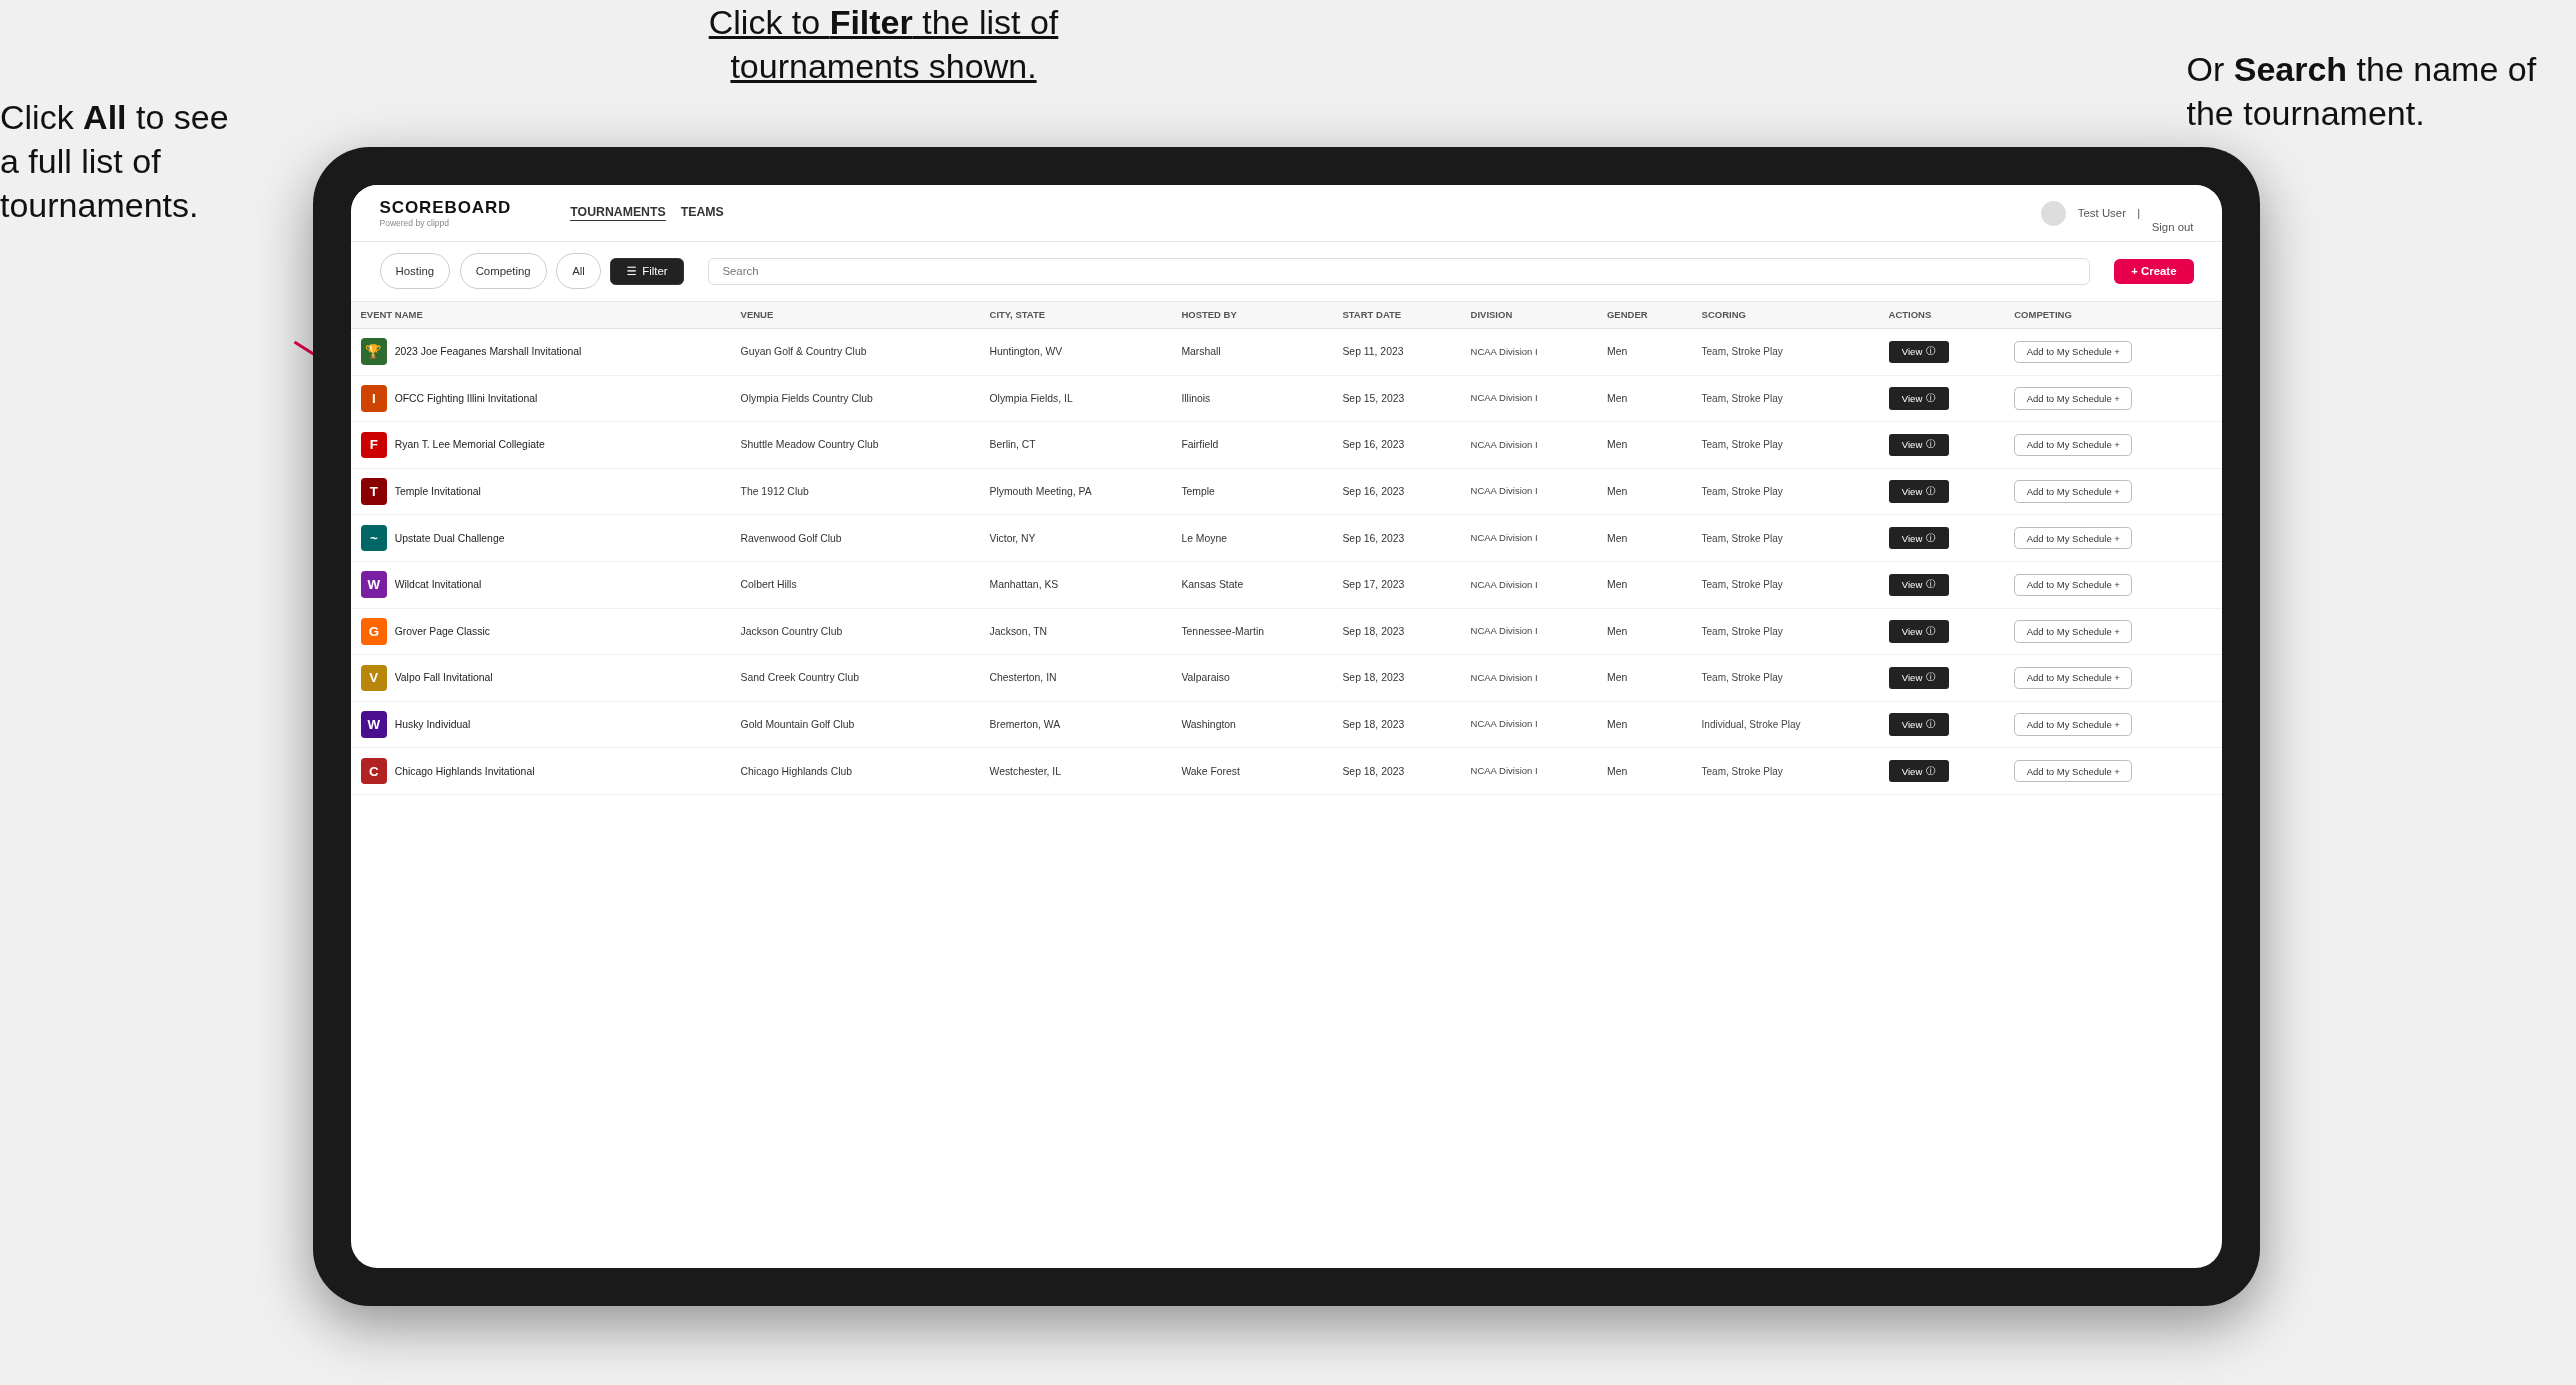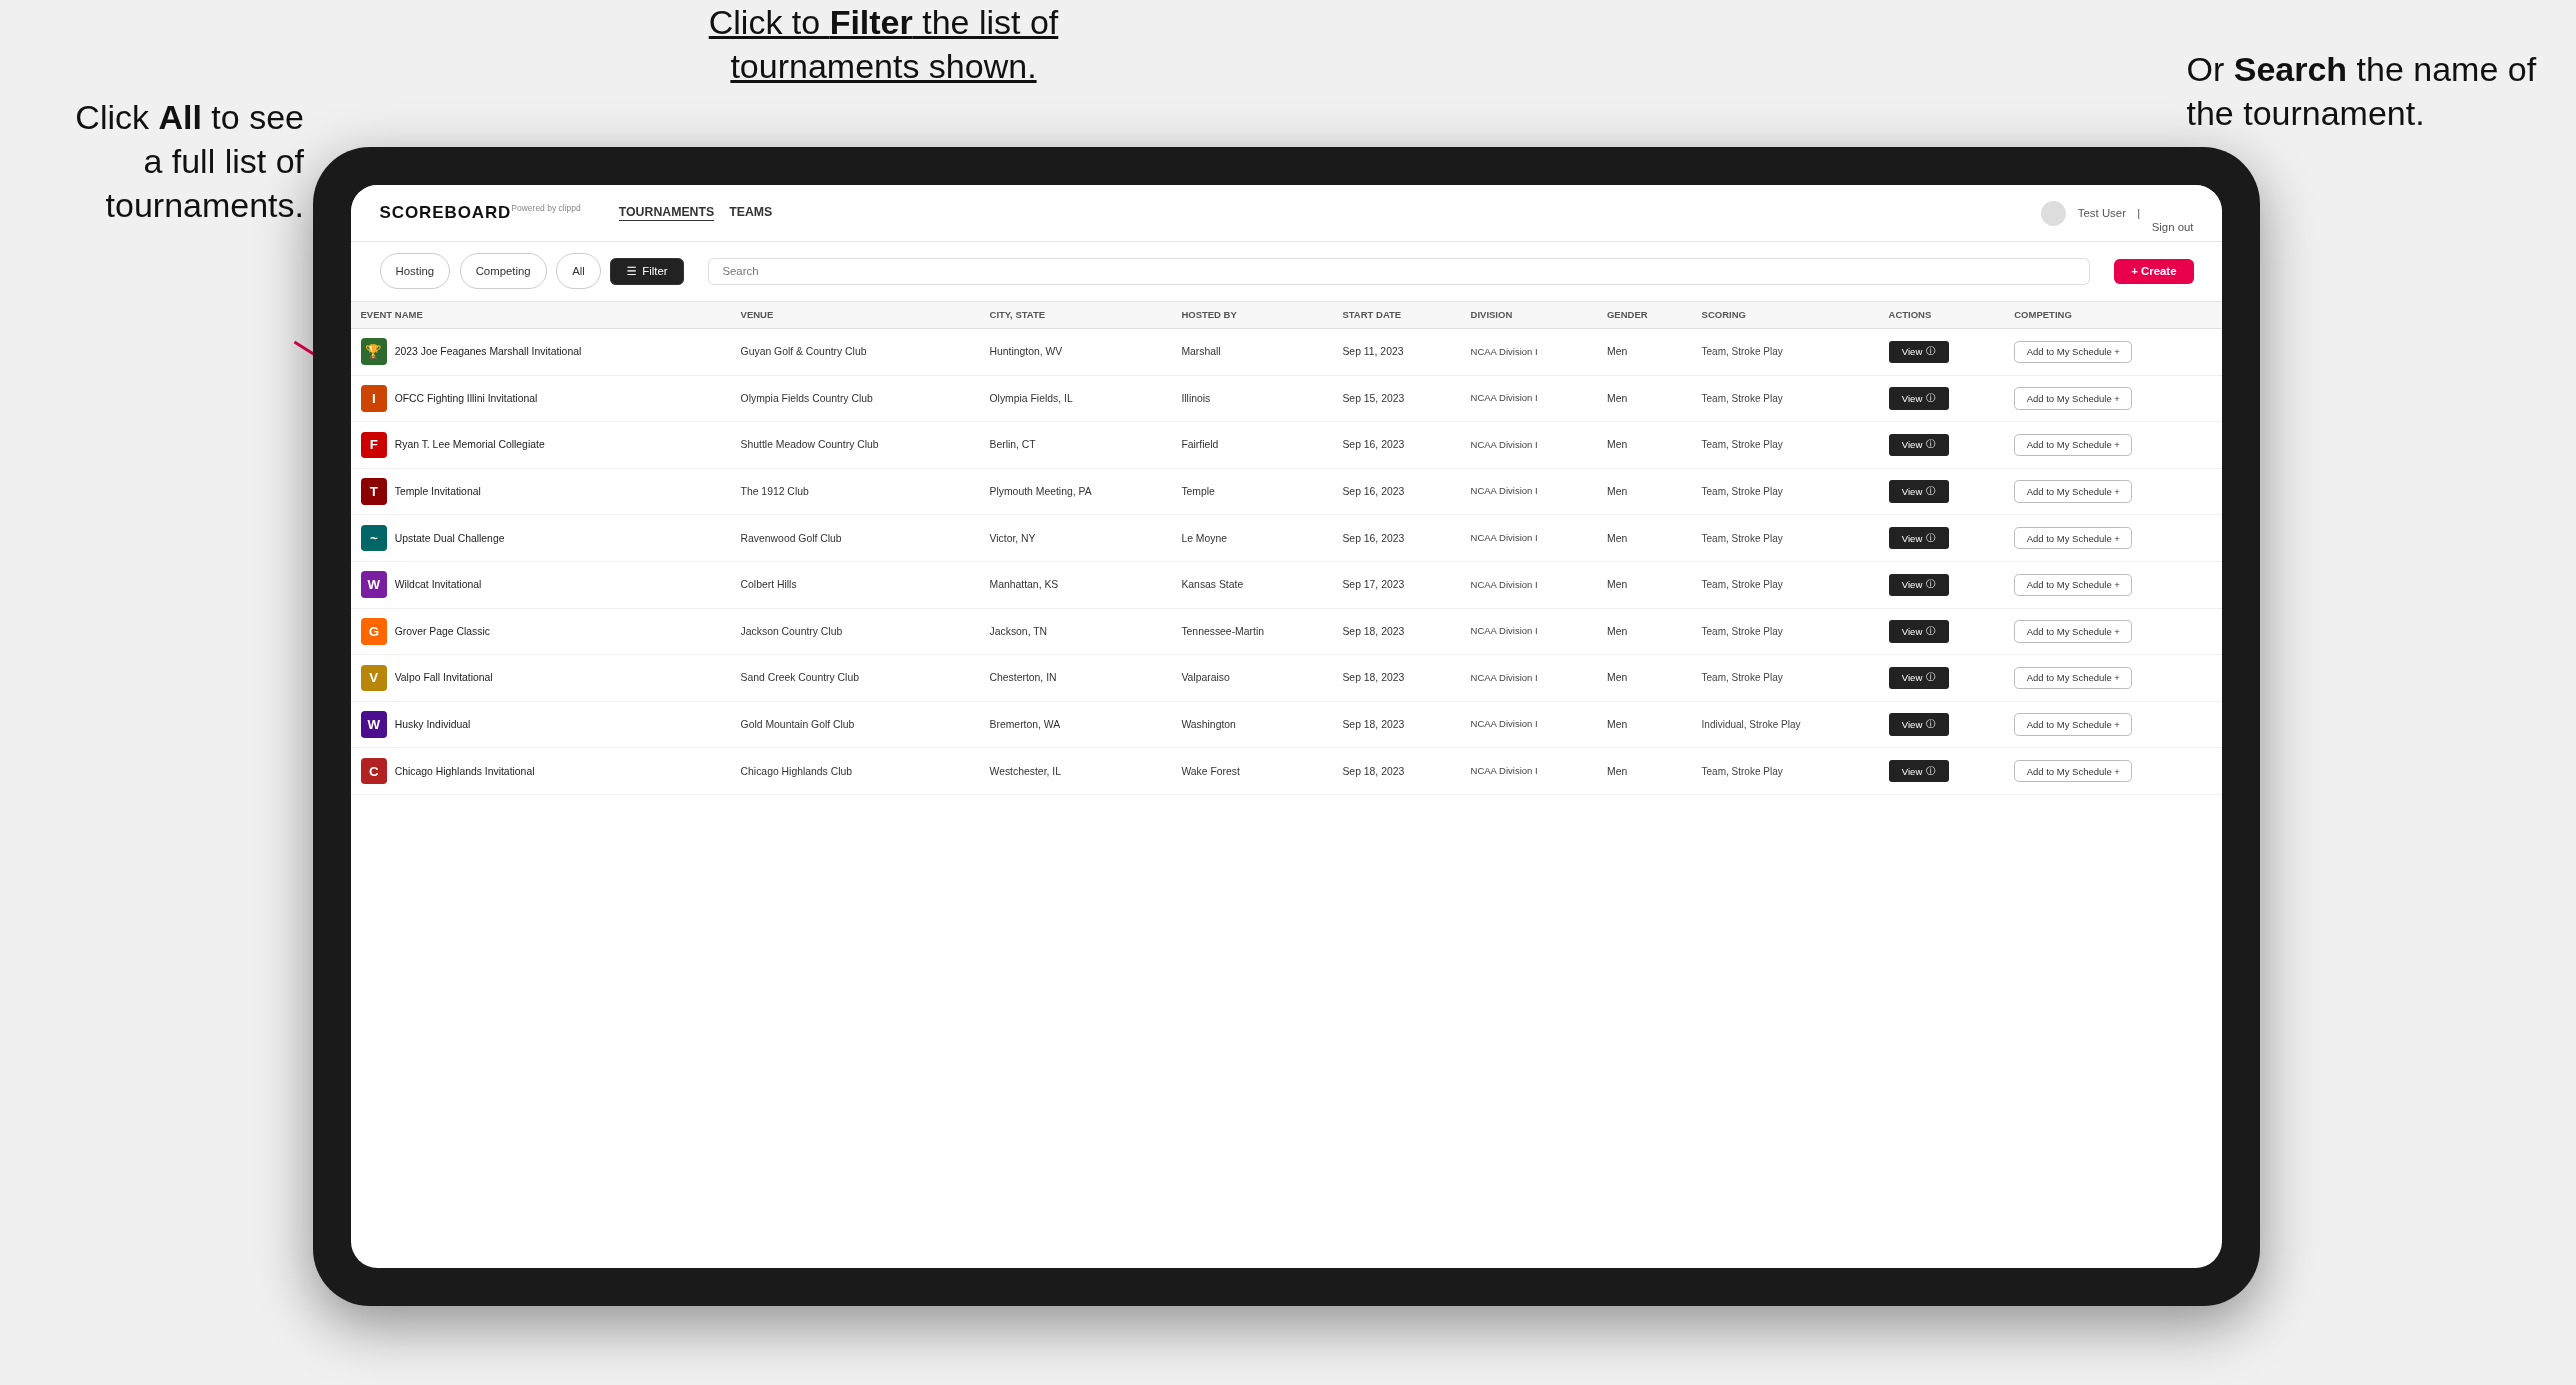--- a/index.html
+++ b/index.html
@@ -12,21 +12,20 @@
       overflow: hidden;
     }
 
     
     .annotation {
       position: absolute;
       font-size: 34px;
       line-height: 1.3;
       color: #111;
       font-family: -apple-system, BlinkMacSystemFont, 'Segoe UI', sans-serif;
-      text-align: right;
     }
     .annotation strong { font-weight: 700; }
 
     .annotation-top-left {
       left: 0px;
       top: 95px;
       width: 304px;
     }
     .annotation-top-center {
       left: 646px;
@@ -69,22 +68,22 @@
       display: flex;
       align-items: center;
       padding: 0 28.5px;
       height: 57px;
       background: #fff;
       border-bottom: 0.9px solid #e5e5e5;
       flex-shrink: 0;
     }
     .logo-area {
       display: flex;
-      flex-direction: row;
-      margin-right: 38px;
+      flex-direction: column;
+      margin-right: 59px;
     }
     .logo-title {
       font-size: 17px;
       font-weight: 800;
       letter-spacing: 0.9px;
       color: #111;
       text-transform: uppercase;
     }
     .logo-subtitle {
       font-size: 8.5px;

